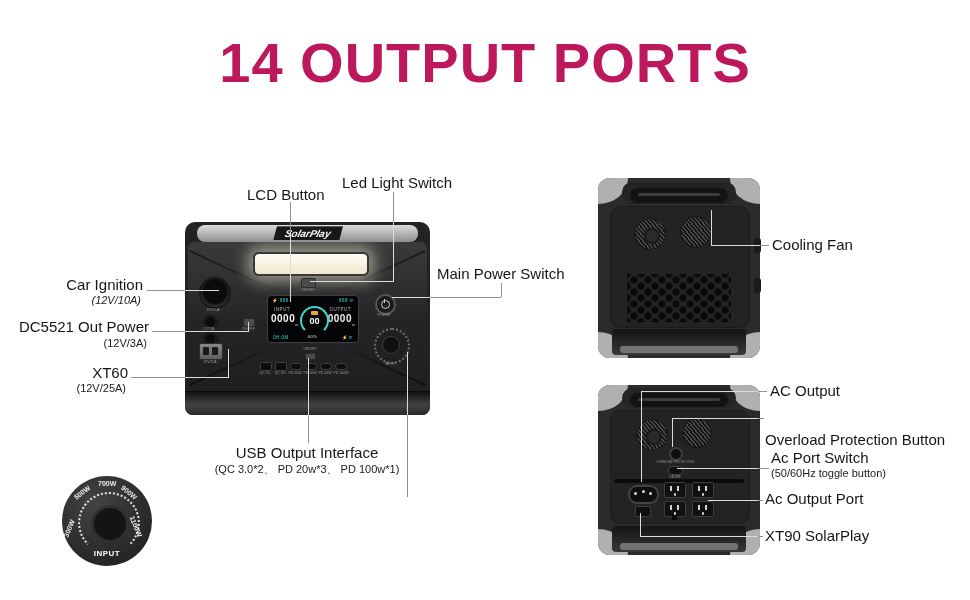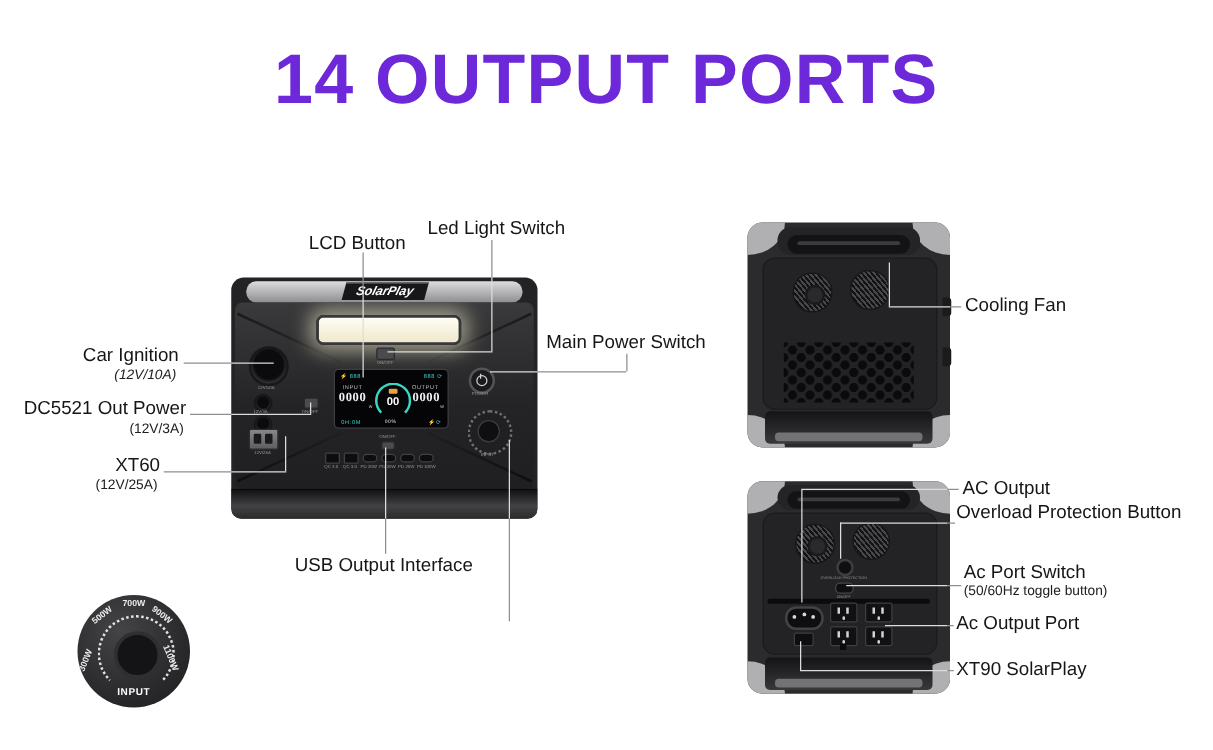--- a/index.html
+++ b/index.html
@@ -1,20 +1,20 @@
 <!DOCTYPE html>
 <html><head>
 <meta charset="utf-8">
 <style>
   html,body{margin:0;padding:0;background:#fff;}
   .stage{position:relative;width:970px;height:600px;background:#ffffff;overflow:hidden;
          font-family:"Liberation Sans",sans-serif;color:#141414;}
   
   .title{position:absolute;top:30px;left:0;right:0;text-align:center;
-         font-size:56px;font-weight:900;letter-spacing:1px;color:#6d28d9;}
+         font-size:56px;font-weight:900;letter-spacing:1px;color:#be185d;}
   .subtitle{position:absolute;top:103px;left:0;right:0;text-align:center;
             font-size:17.5px;font-weight:600;color:#111;}
   
   .lbl{position:absolute;font-size:15px;color:#161616;white-space:nowrap;line-height:1.1;}
   .spec{position:absolute;font-size:11px;color:#202020;white-space:nowrap;line-height:1.1;}
   .ra{text-align:right;}
   .ctr{text-align:center;}
   .ln{position:absolute;background:#8f8f8f;}
   .lnl{position:absolute;background:#dcdcde;}
   .v{width:1px;} .h{height:1px;}
@@ -47,21 +47,21 @@
   .pwrglyph{width:7px;height:7px;border:1.2px solid #cfcfd1;border-radius:50%;position:relative;}
   .pwrglyph:after{content:"";position:absolute;left:2.1px;top:-2.5px;width:1.2px;height:4px;background:#cfcfd1;}
   .dial{position:absolute;width:32px;height:32px;border-radius:50%;background:#202022;
         border:2px dotted #6e6e70;}
   .dial i{position:absolute;left:6px;top:6px;width:16px;height:16px;border-radius:50%;
           background:#0f0f11;border:1px solid #3c3c3e;}
   .lcd{position:absolute;left:79px;top:53px;width:90px;height:46px;background:#050507;
        border:1px solid #3e3e40;border-radius:4px;overflow:hidden;}
   .teal{color:#3bd6c5;}
   .lcdtxt{position:absolute;font-size:4.5px;letter-spacing:.5px;white-space:nowrap;}
-  .seg{font-family:Liberation Serif, serif;font-weight:bold;color:#f2f2f2;font-size:10px;letter-spacing:.5px;}
+  .seg{font-family:Liberation Sans, sans-serif;font-weight:bold;color:#f2f2f2;font-size:10px;letter-spacing:.5px;}
   .segu{font-size:4px;color:#cfcfcf;}
   .gauge{position:absolute;left:32px;top:10px;width:25px;height:25px;border-radius:50%;
          border:2.5px solid #3bd6c5;border-bottom-color:transparent;}
   .batt{position:absolute;left:9px;top:2.5px;width:7px;height:4px;background:#e8a33d;border-radius:1px;}
   .usb{position:absolute;width:10px;height:7px;background:#0d0d0f;border:1px solid #414143;border-radius:1.5px;}
   .usbc{border-radius:3.5px;height:5px;margin-top:1px;}
   
   .unit{position:absolute;background:#2b2b2d;border-radius:12px;}
   .cw{position:absolute;width:30px;height:26px;background:#b0b0b2;}
   .cwtl{left:0;top:0;border-radius:12px 0 100% 0;}
@@ -304,21 +304,22 @@
   <div class="lbl" style="left:247px;top:187px;">LCD Button</div>
   <div class="lbl" style="left:342px;top:175px;">Led Light Switch</div>
   <div class="lbl" style="left:437px;top:266px;">Main Power Switch</div>
   <div class="lbl ra" style="left:13px;top:277px;width:130px;">Car Ignition</div>
   <div class="spec ra" style="left:13px;top:294px;width:128px;font-style:italic;">(12V/10A)</div>
   <div class="lbl ra" style="left:18px;top:319px;width:131px;">DC5521 Out Power</div>
   <div class="spec ra" style="left:18px;top:337px;width:129px;">(12V/3A)</div>
   <div class="lbl ra" style="left:8px;top:365px;width:120px;">XT60</div>
   <div class="spec ra" style="left:8px;top:382px;width:118px;">(12V/25A)</div>
   <div class="lbl ctr" style="left:187px;top:445px;width:240px;">USB Output Interface</div>
+  <div class="spec ctr" style="left:187px;top:463px;width:240px;">(QC 3.0*2、 PD 20w*3、 PD 100w*1)</div>
   <div class="lbl" style="left:772px;top:237px;">Cooling Fan</div>
   <div class="lbl" style="left:770px;top:383px;">AC Output</div>
-  <div class="lbl" style="left:765px;top:402px;">Overload Protection Button</div>
+  <div class="lbl" style="left:765px;top:432px;">Overload Protection Button</div>
   <div class="lbl" style="left:771px;top:450px;">Ac Port Switch</div>
   <div class="spec" style="left:771px;top:467px;">(50/60Hz toggle button)</div>
   <div class="lbl" style="left:765px;top:491px;">Ac Output Port</div>
   <div class="lbl" style="left:765px;top:528px;">XT90 SolarPlay</div>
 
 </div>
 
 </body></html>

